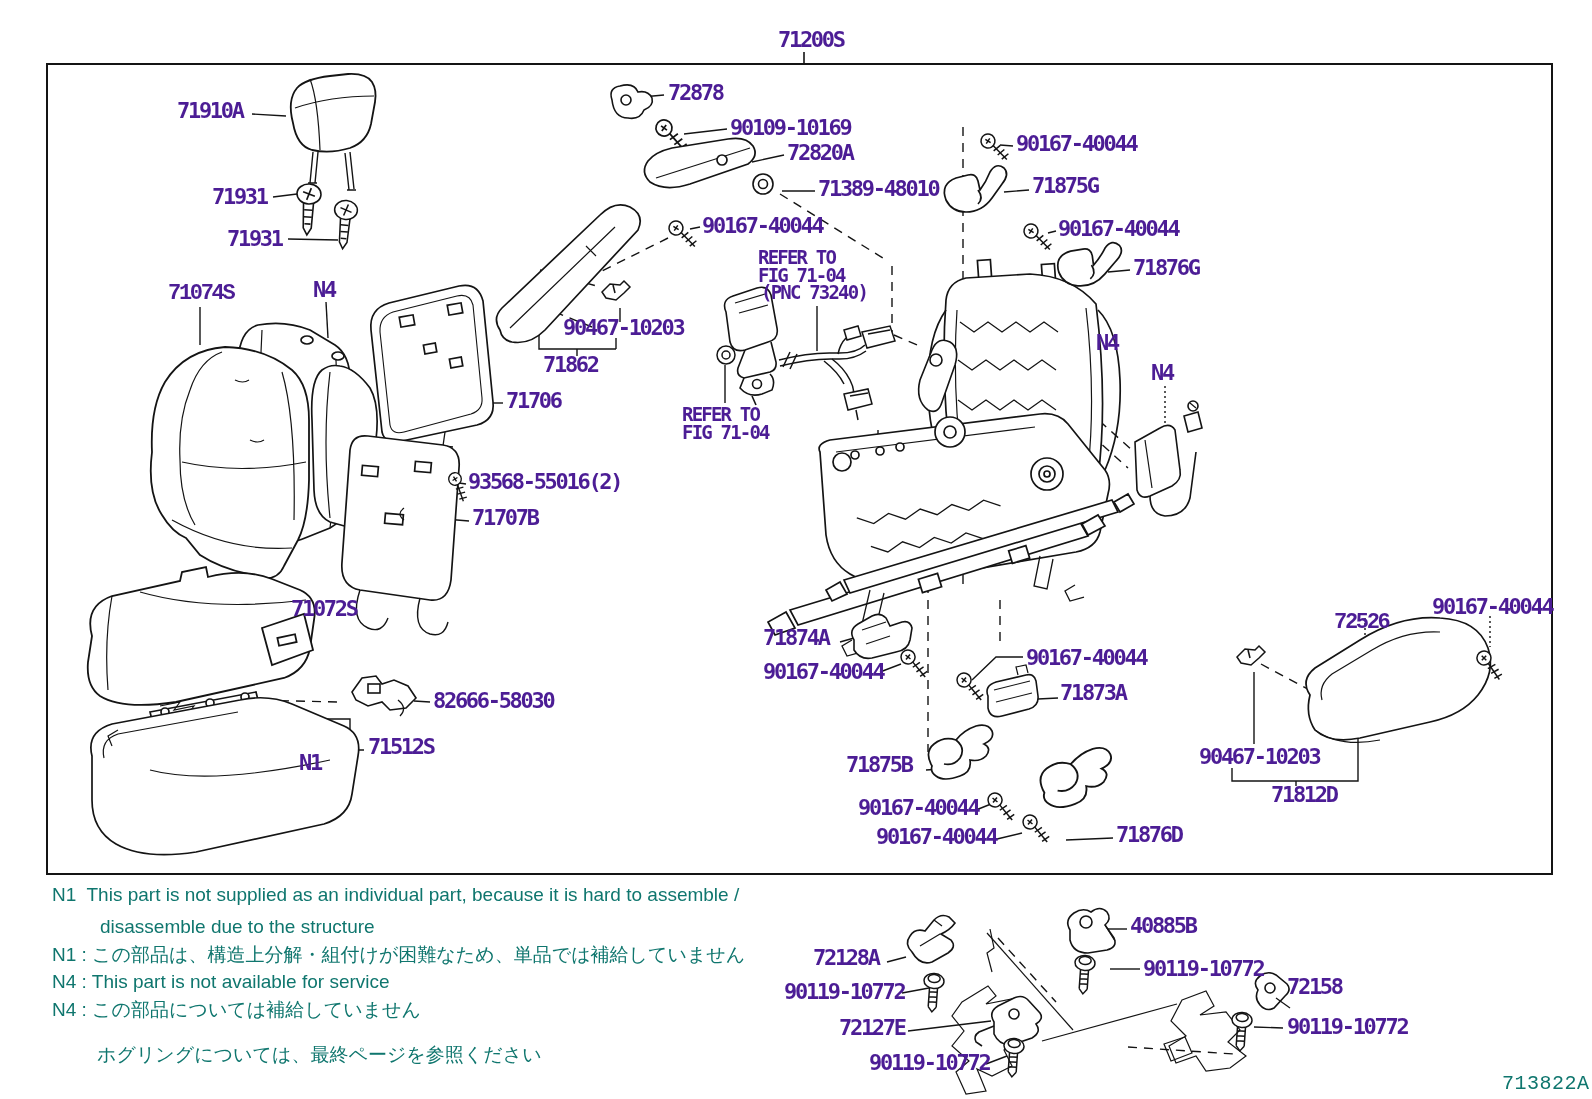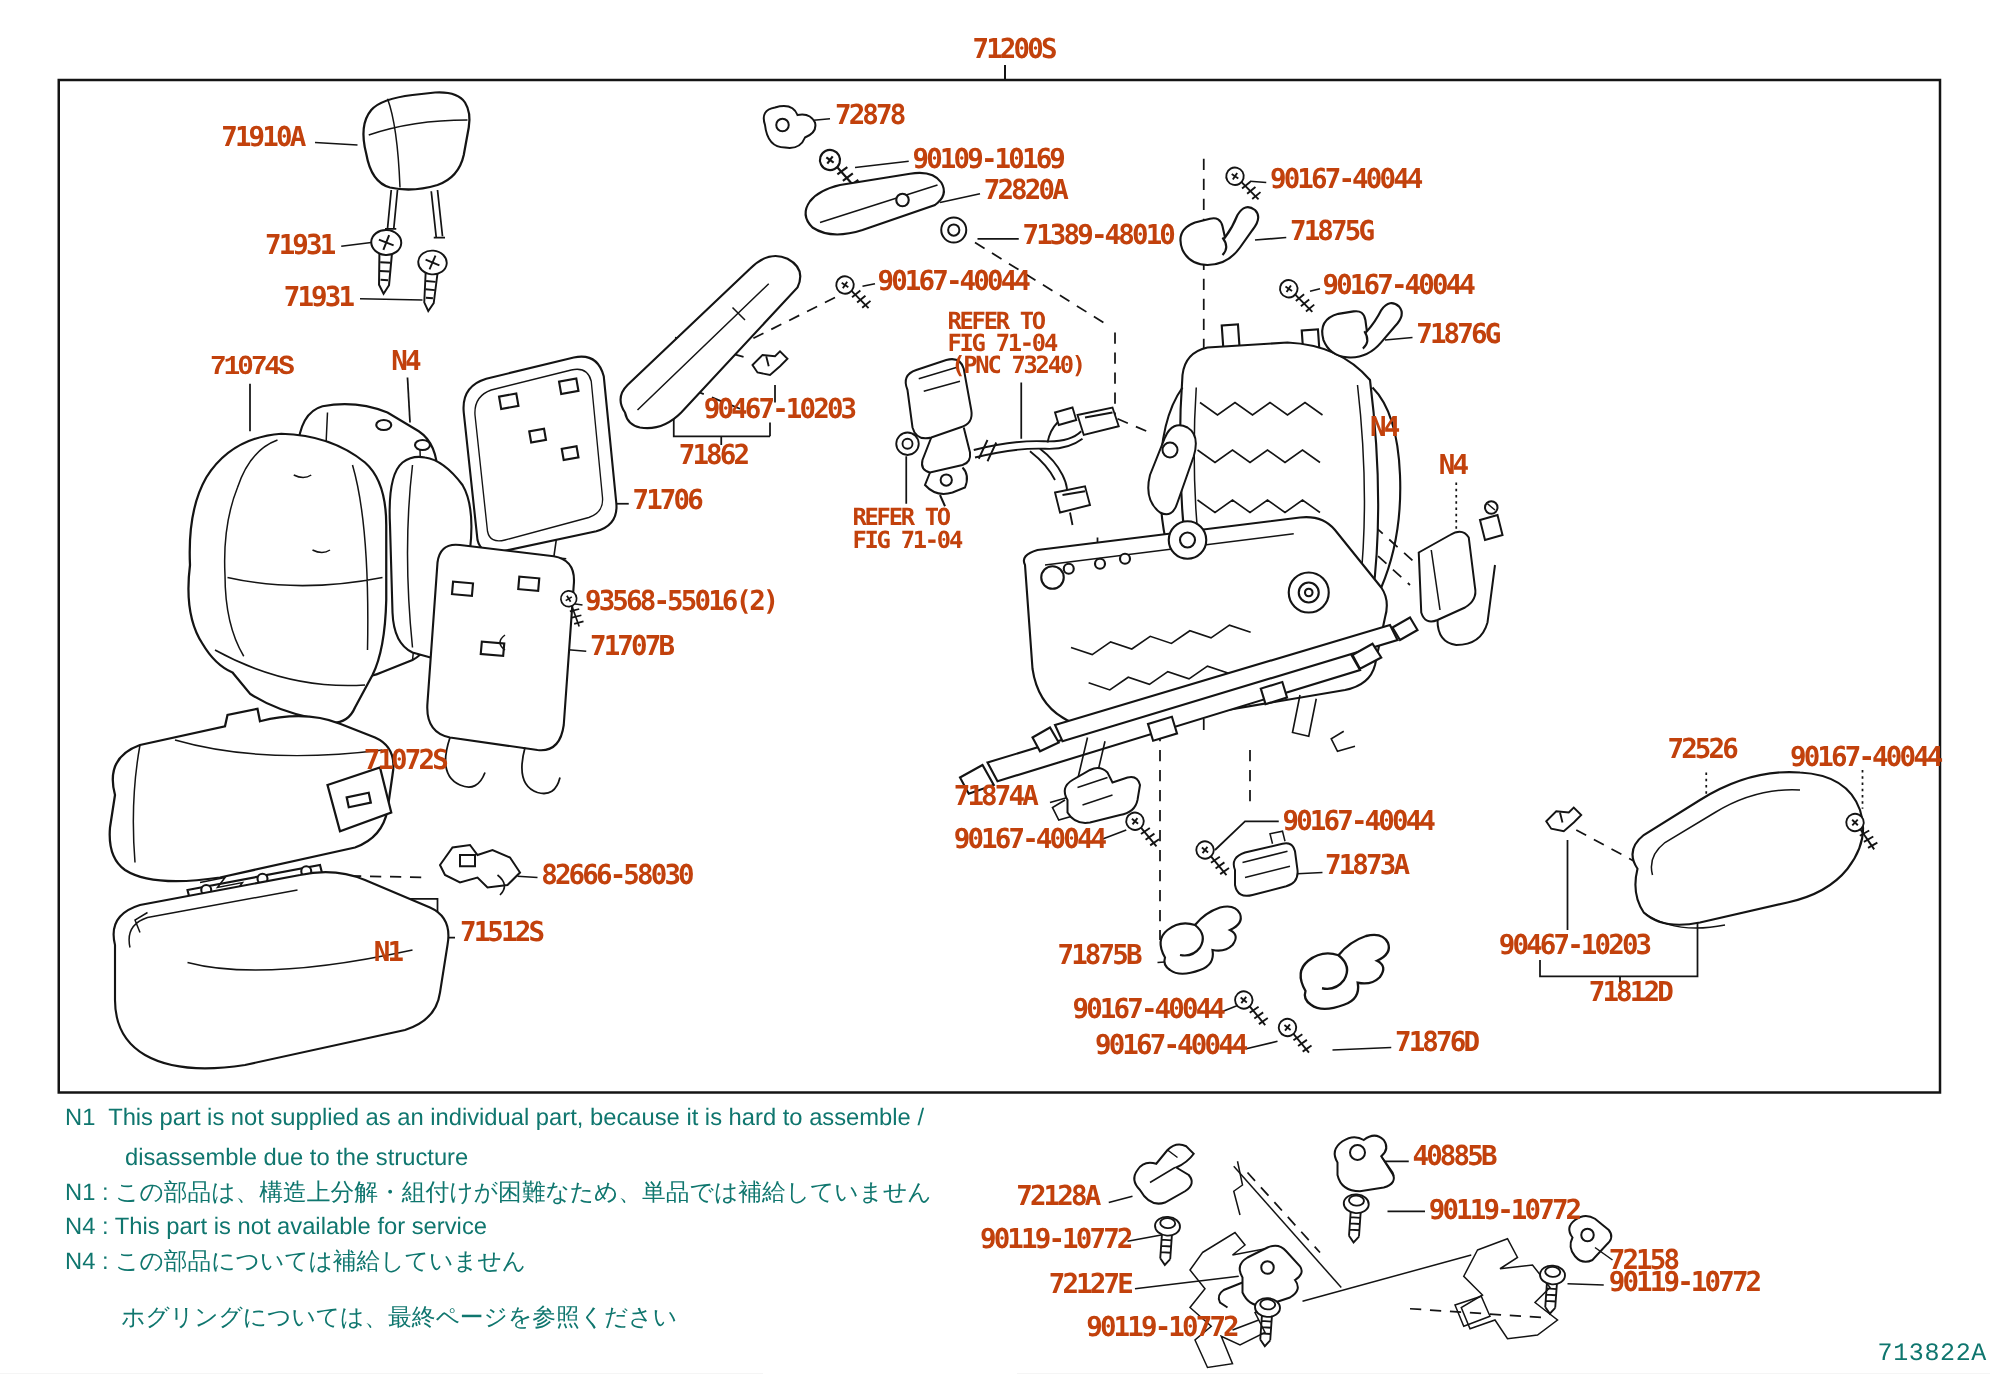--- a/index.html
+++ b/index.html
@@ -1,19 +1,19 @@
 <!DOCTYPE html>
 <html><head>
 <meta charset="utf-8">
 <style>
   html,body{margin:0;padding:0;background:#e8e8e8;}
   .stage{position:relative;width:1592px;height:1099px;background:#ffffff;overflow:hidden;
          font-family:"Liberation Sans",sans-serif;}
   svg{position:absolute;left:0;top:0;}
-  .lbl{position:absolute;white-space:pre;color:#c2410c;line-height:1;}
+  .lbl{position:absolute;white-space:pre;color:#4c1d95;line-height:1;}
   .pn{font-family:"DejaVu Sans Mono",monospace;font-weight:bold;font-size:22px;letter-spacing:-2.3px;}
   .sm{font-family:"DejaVu Sans Mono",monospace;font-weight:bold;font-size:19px;letter-spacing:-1.8px;}
   .note{position:absolute;white-space:pre;color:#0f766e;line-height:1.15;
         font-family:"Liberation Sans","DejaVu Sans",sans-serif;font-size:19px;}
   .docid{font-size:20px;letter-spacing:0.5px;font-family:Liberation Mono, monospace;}
 </style>
 </head>
 <body>
 
 <div class="stage">
@@ -390,29 +390,29 @@
       <div class="lbl pn" style="left: 1096px; top: 332px;">N4</div>
       <div class="lbl pn" style="left: 1151px; top: 362px;">N4</div>
       <div class="lbl pn" style="left: 763px; top: 627px;">71874A</div>
       <div class="lbl pn" style="left: 763px; top: 661px;">90167-40044</div>
       <div class="lbl pn" style="left: 1026px; top: 647px;">90167-40044</div>
       <div class="lbl pn" style="left: 1060px; top: 682px;">71873A</div>
       <div class="lbl pn" style="left: 846px; top: 754px;">71875B</div>
       <div class="lbl pn" style="left: 858px; top: 797px;">90167-40044</div>
       <div class="lbl pn" style="left: 876px; top: 826px;">90167-40044</div>
       <div class="lbl pn" style="left: 1116px; top: 824px;">71876D</div>
-      <div class="lbl pn" style="left: 1334px; top: 589px;">72526</div>
+      <div class="lbl pn" style="left: 1334px; top: 612px; font-family: Liberation Mono, monospace;">72526</div>
       <div class="lbl pn" style="left: 1432px; top: 596px;">90167-40044</div>
       <div class="lbl pn" style="left: 1199px; top: 746px;">90467-10203</div>
       <div class="lbl pn" style="left: 1271px; top: 784px;">71812D</div>
       <div class="lbl pn" style="left: 813px; top: 947px;">72128A</div>
       <div class="lbl pn" style="left: 1130px; top: 915px;">40885B</div>
       <div class="lbl pn" style="left: 784px; top: 981px;">90119-10772</div>
       <div class="lbl pn" style="left: 1143px; top: 958px;">90119-10772</div>
-      <div class="lbl pn" style="left: 1287px; top: 976px; margin-top: 22px;">72158</div>
+      <div class="lbl pn" style="left: 1287px; top: 976px;">72158</div>
       <div class="lbl pn" style="left: 1287px; top: 1016px;">90119-10772</div>
       <div class="lbl pn" style="left: 839px; top: 1017px;">72127E</div>
       <div class="lbl pn" style="left: 869px; top: 1052px;">90119-10772</div>
     </div>
 
 <div class="note" style="left:52px;top:884px;">N1  This part is not supplied as an individual part, because it is hard to assemble /</div>
 <div class="note" style="left:100px;top:916px;">disassemble due to the structure</div>
 <div class="note" style="left:52px;top:944px;">N1 : この部品は、構造上分解・組付けが困難なため、単品では補給していません</div>
 <div class="note" style="left:52px;top:971px;">N4 : This part is not available for service</div>
 <div class="note" style="left:52px;top:999px;">N4 : この部品については補給していません</div>

